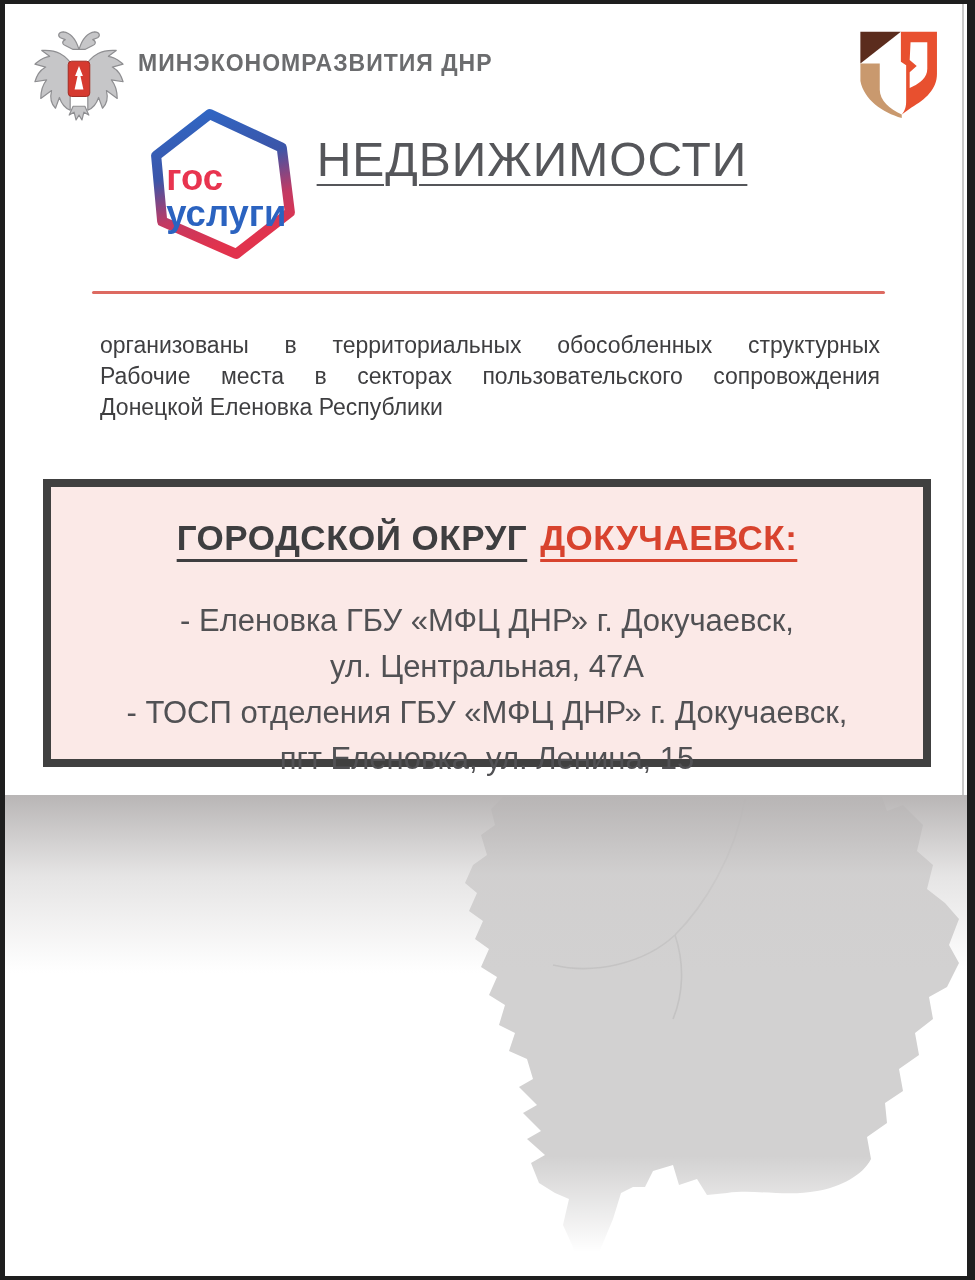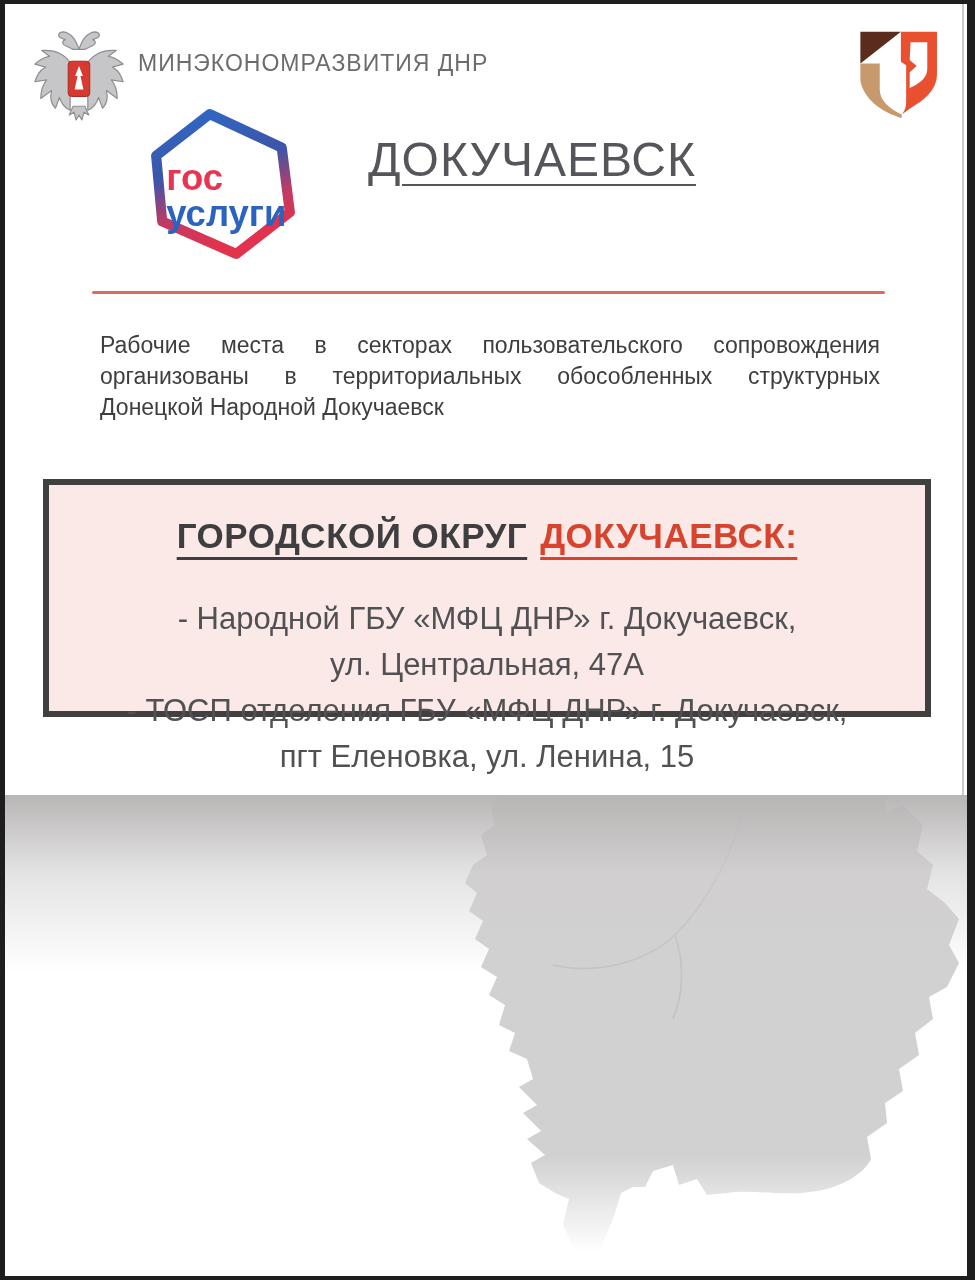--- a/index.html
+++ b/index.html
@@ -5,41 +5,41 @@
   html,body{margin:0;padding:0;background:#ffffff;}
   body{width:975px;height:1280px;overflow:hidden;font-family:"Liberation Sans",sans-serif;}
   .page{position:relative;width:975px;height:1280px;background:#fff;box-sizing:border-box;
         border-top:4px solid #1e1e1e;border-bottom:4px solid #1e1e1e;
         border-left:5px solid #1e1e1e;border-right:8px solid #1e1e1e;}
   .frame-right-line{position:absolute;top:0;bottom:0;right:3px;width:2px;background:#c9c9c9;}
 
   
   .emblem{position:absolute;left:25px;top:16px;width:98px;height:102px;}
   .ministry{position:absolute;left:133px;top:46px;font-size:23px;letter-spacing:1px;
-            color:#6b6c6e;font-weight:400;white-space:nowrap;}
+            color:#6b6c6e;font-weight:700;white-space:nowrap;}
   .mfc-logo{position:absolute;left:851px;top:26px;width:88px;height:88px;}
 
   
   .gosuslugi{position:absolute;left:141px;top:104px;width:156px;height:152px;}
 
   
   .title{position:absolute;left:293px;top:127px;width:468px;text-align:center;
          color:#55565a;font-size:48px;line-height:58px;letter-spacing:1px;font-weight:400;}
   .title span{text-decoration:underline;text-decoration-thickness:2px;text-underline-offset:8px;}
 
   .divider{position:absolute;left:87px;top:287px;width:793px;height:3px;background:#dd6a61;border-radius:2px;}
 
   
   .intro{position:absolute;left:95px;top:326px;width:780px;color:#3e3e40;
          font-size:23px;line-height:31px;}
   .intro .just{text-align:justify;text-align-last:justify;}
 
   
-  .office-box{position:absolute;left:38px;top:475px;width:888px;height:238px;box-sizing:border-box;
-              background:#fbe9e7;border:6px solid #404040;text-align:center;}
+  .office-box{position:absolute;left:38px;top:475px;width:888px;height:288px;box-sizing:border-box;
+              background:#fbe9e7;border:8px solid #404040;text-align:center;}
   .box-heading{margin-top:31px;font-size:35px;font-weight:bold;letter-spacing:0.5px;white-space:nowrap;}
   .box-heading .dark{color:#3e3e40;text-decoration:underline;text-decoration-thickness:3px;text-underline-offset:9px;}
   .box-heading .red{color:#d8432e;margin-left:13px;text-decoration:underline;text-decoration-thickness:3px;text-underline-offset:9px;}
   .box-body{margin-top:40px;font-size:31px;line-height:46px;color:#515154;}
 
   
   .lower{position:absolute;left:0;right:0;top:791px;bottom:0;overflow:hidden;background:#fff;}
   .map-svg{position:absolute;left:430px;top:0;width:532px;height:481px;}
   .band{position:absolute;left:0;right:0;top:0;height:178px;
         background:linear-gradient(to bottom, rgba(183,180,180,0.98) 0%, rgba(208,206,206,0.55) 45%, rgba(255,255,255,0) 100%);}
@@ -81,37 +81,37 @@
         <stop offset="0.75" stop-color="#c23a63"></stop>
         <stop offset="1" stop-color="#e1334d"></stop>
       </linearGradient>
     </defs>
     <polygon points="63,6 134,39 142,103 89,144 16,112 10,47" fill="#ffffff" stroke="url(#gsgrad)" stroke-width="10" stroke-linejoin="round"></polygon>
     <text x="20" y="81" font-size="36" font-weight="bold" fill="#e8344f" font-family="Liberation Sans, sans-serif">гос</text>
     <text x="20" y="116" font-size="36" font-weight="bold" fill="#2b63c0" font-family="Liberation Sans, sans-serif">услуги</text>
   </svg>
 
   <div class="title">
-    <div><span>ДОКУЧАЕВСК</span></div>
+    <div><span>НЕДВИЖИМОСТИ</span></div>
   </div>
 
   <div class="divider"></div>
 
   <div class="intro">
+    <div class="just">организованы в территориальных обособленных структурных</div>
     <div class="just">Рабочие места в секторах пользовательского сопровождения</div>
-    <div class="just">организованы в территориальных обособленных структурных</div>
-    <div>Донецкой Народной Докучаевск</div>
+    <div>Донецкой Еленовка Республики</div>
   </div>
 
   <div class="office-box">
     <div class="box-heading">
       <span class="dark">ГОРОДСКОЙ ОКРУГ</span><span class="red">ДОКУЧАЕВСК:</span>
     </div>
     <div class="box-body">
-      <div>- Народной ГБУ «МФЦ ДНР» г. Докучаевск,</div>
+      <div>- Еленовка ГБУ «МФЦ ДНР» г. Докучаевск,</div>
       <div>ул. Центральная, 47А</div>
       <div>- ТОСП отделения ГБУ «МФЦ ДНР» г. Докучаевск,</div>
       <div>пгт Еленовка, ул. Ленина, 15</div>
     </div>
   </div>
 
   <div class="lower">
     <svg class="map-svg" viewBox="0 0 532 481" preserveAspectRatio="none">
       <path fill="#d2d1d1" d="
         M68 2 L447 2

